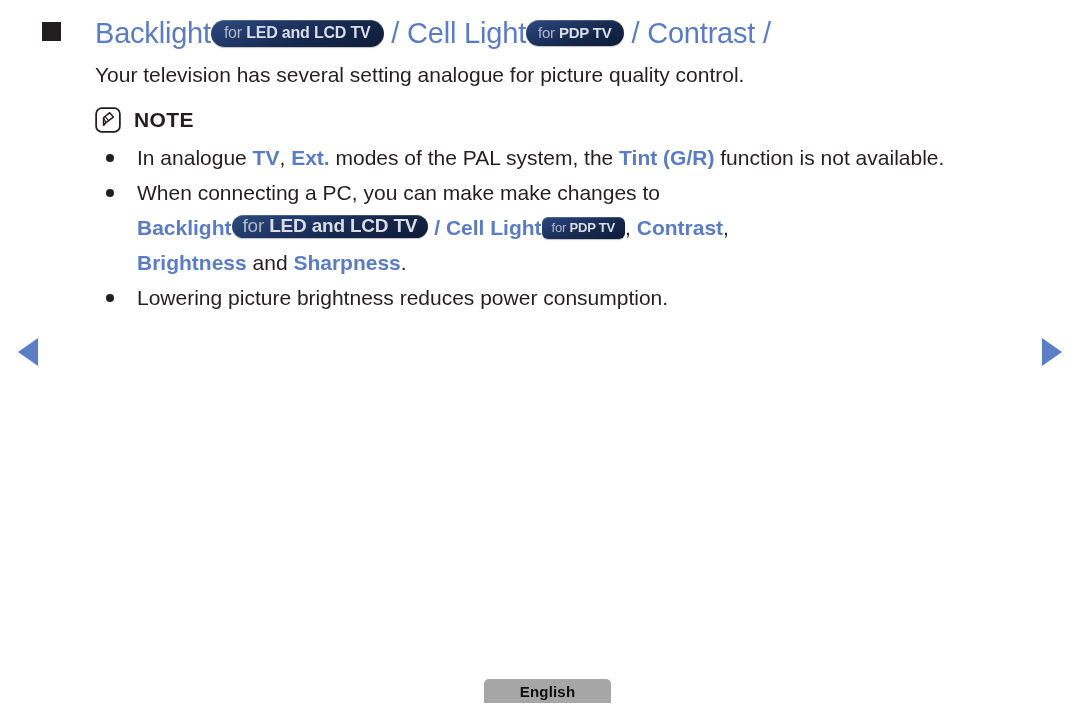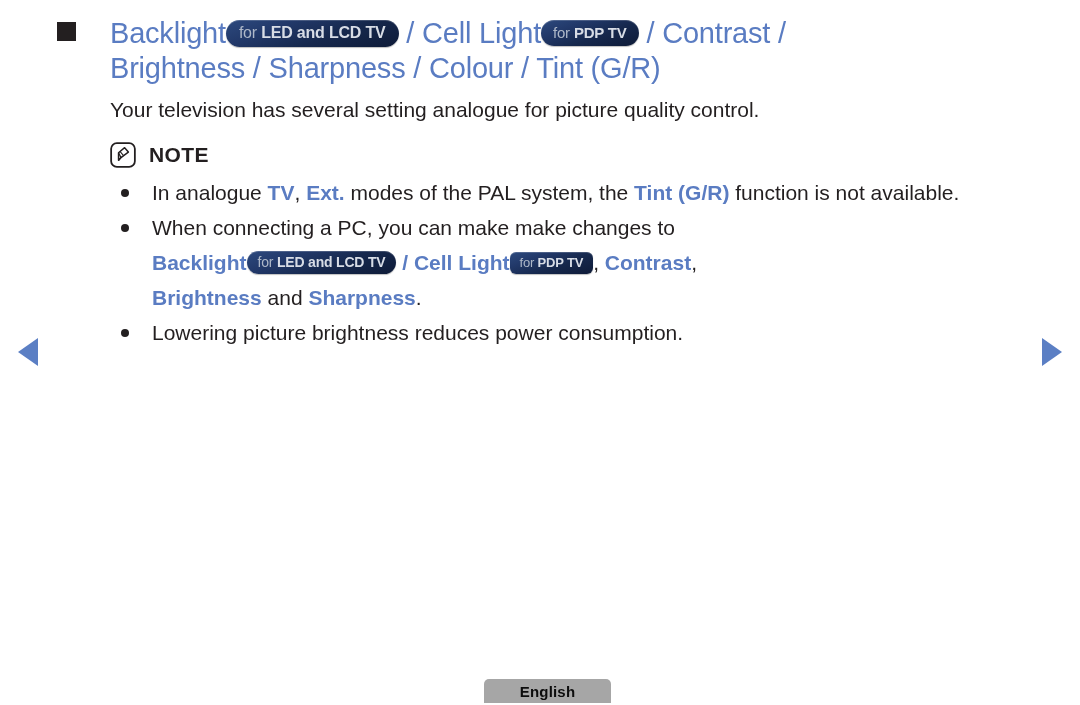--- a/index.html
+++ b/index.html
@@ -40,21 +40,21 @@
   .nav-arrow.next {
     right: 18px;
     border-top: 14px solid transparent;
     border-bottom: 14px solid transparent;
     border-left: 20px solid #5b7fc4;
   }
 
   
   #content {
     position: absolute;
-    left: 57px;
+    left: 42px;
     top: 16px;
     width: 975px;
   }
 
   
   .section {
     display: block;
     position: relative;
     padding-left: 53px;
   }
@@ -98,21 +98,21 @@
   .badge.small {
     font-size: 15px;
     line-height: 15px;
     padding: 5px 12px 6px 12px;
     vertical-align: 5px;
   }
   .badge .lead { color: #aeb8c8; font-weight: 400; }
 
   
   .badge.inline-big {
-    font-size: 14px;
+    font-size: 19px;
     line-height: 14px;
     padding: 4px 11px 5px 11px;
     vertical-align: 3px;
   }
   .badge.inline-small {
     font-size: 13px;
     line-height: 13px;
     padding: 4px 10px 5px 10px;
     vertical-align: 3px;
     border-radius: 6px;
@@ -207,21 +207,20 @@
 
   <div class="nav-arrow prev"></div>
   <div class="nav-arrow next"></div>
 
   <div id="content">
 
     <div class="section">
       <div class="sq-bullet"></div>
       <div class="heading">
         <span>Backlight</span><span class="badge big"><span class="lead">for</span> <span>LED and LCD TV</span></span><span class="sep"> / </span><span>Cell Light</span><span class="badge small"><span class="lead">for</span> <span>PDP TV</span></span><span class="sep"> / </span><span>Contrast /</span>
-        <div>Brightness / Sharpness / Colour / Tint (G/R)</div>
       </div>
     </div>
 
     <div class="intro">Your television has several setting analogue for picture quality control.</div>
 
     <div class="note-head">
       <svg class="note-icon" viewBox="0 0 32 32">
         <rect x="1.4" y="1.4" width="29.2" height="29.2" rx="7" ry="7" fill="#ffffff" stroke="#231f20" stroke-width="2.2"></rect>
         <path d="M10.5 22.5 L10.5 13.2 L18.0 7.0 L22.6 12.4 L13.5 19.2 Z" fill="none" stroke="#231f20" stroke-width="1.8" stroke-linejoin="round"></path>
         <path d="M10.5 13.2 L13.5 19.2" fill="none" stroke="#231f20" stroke-width="1.6"></path>

